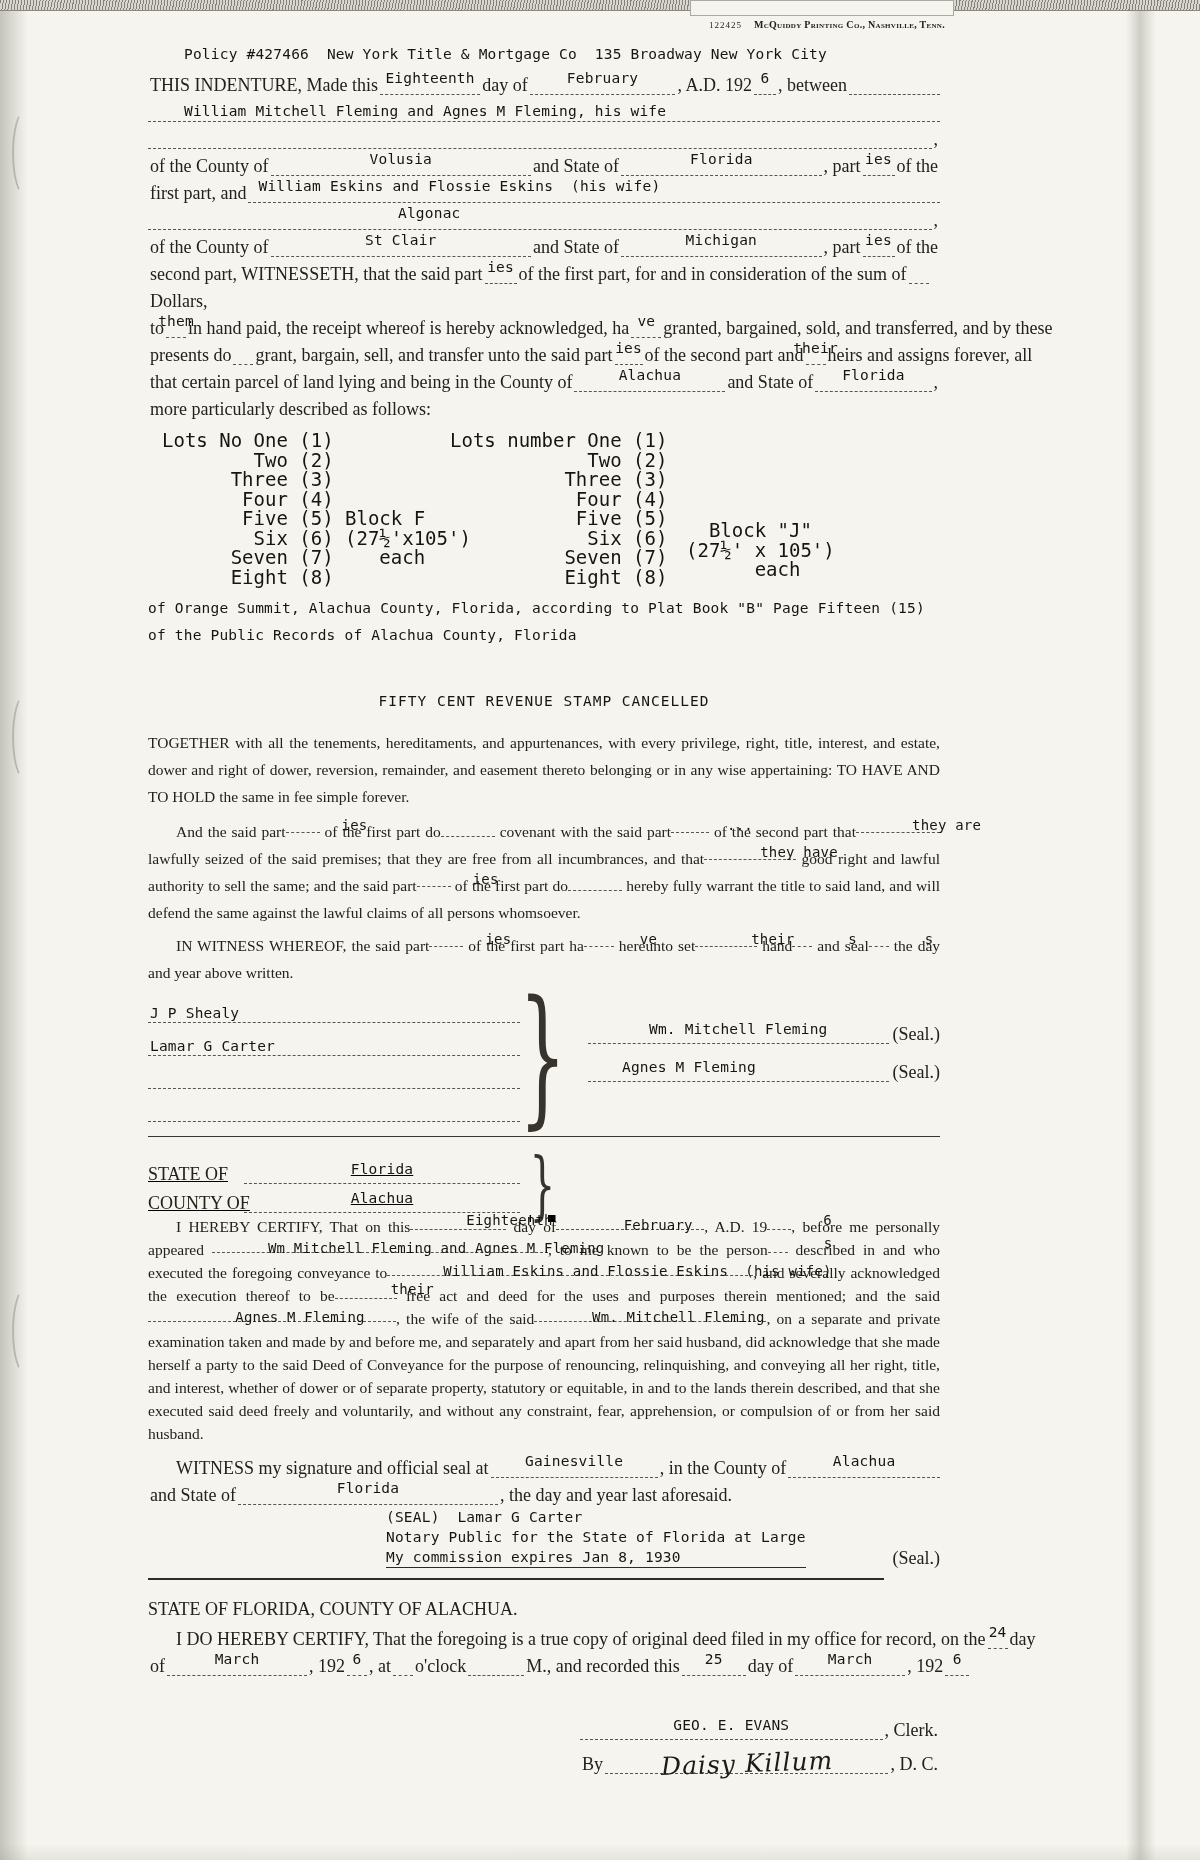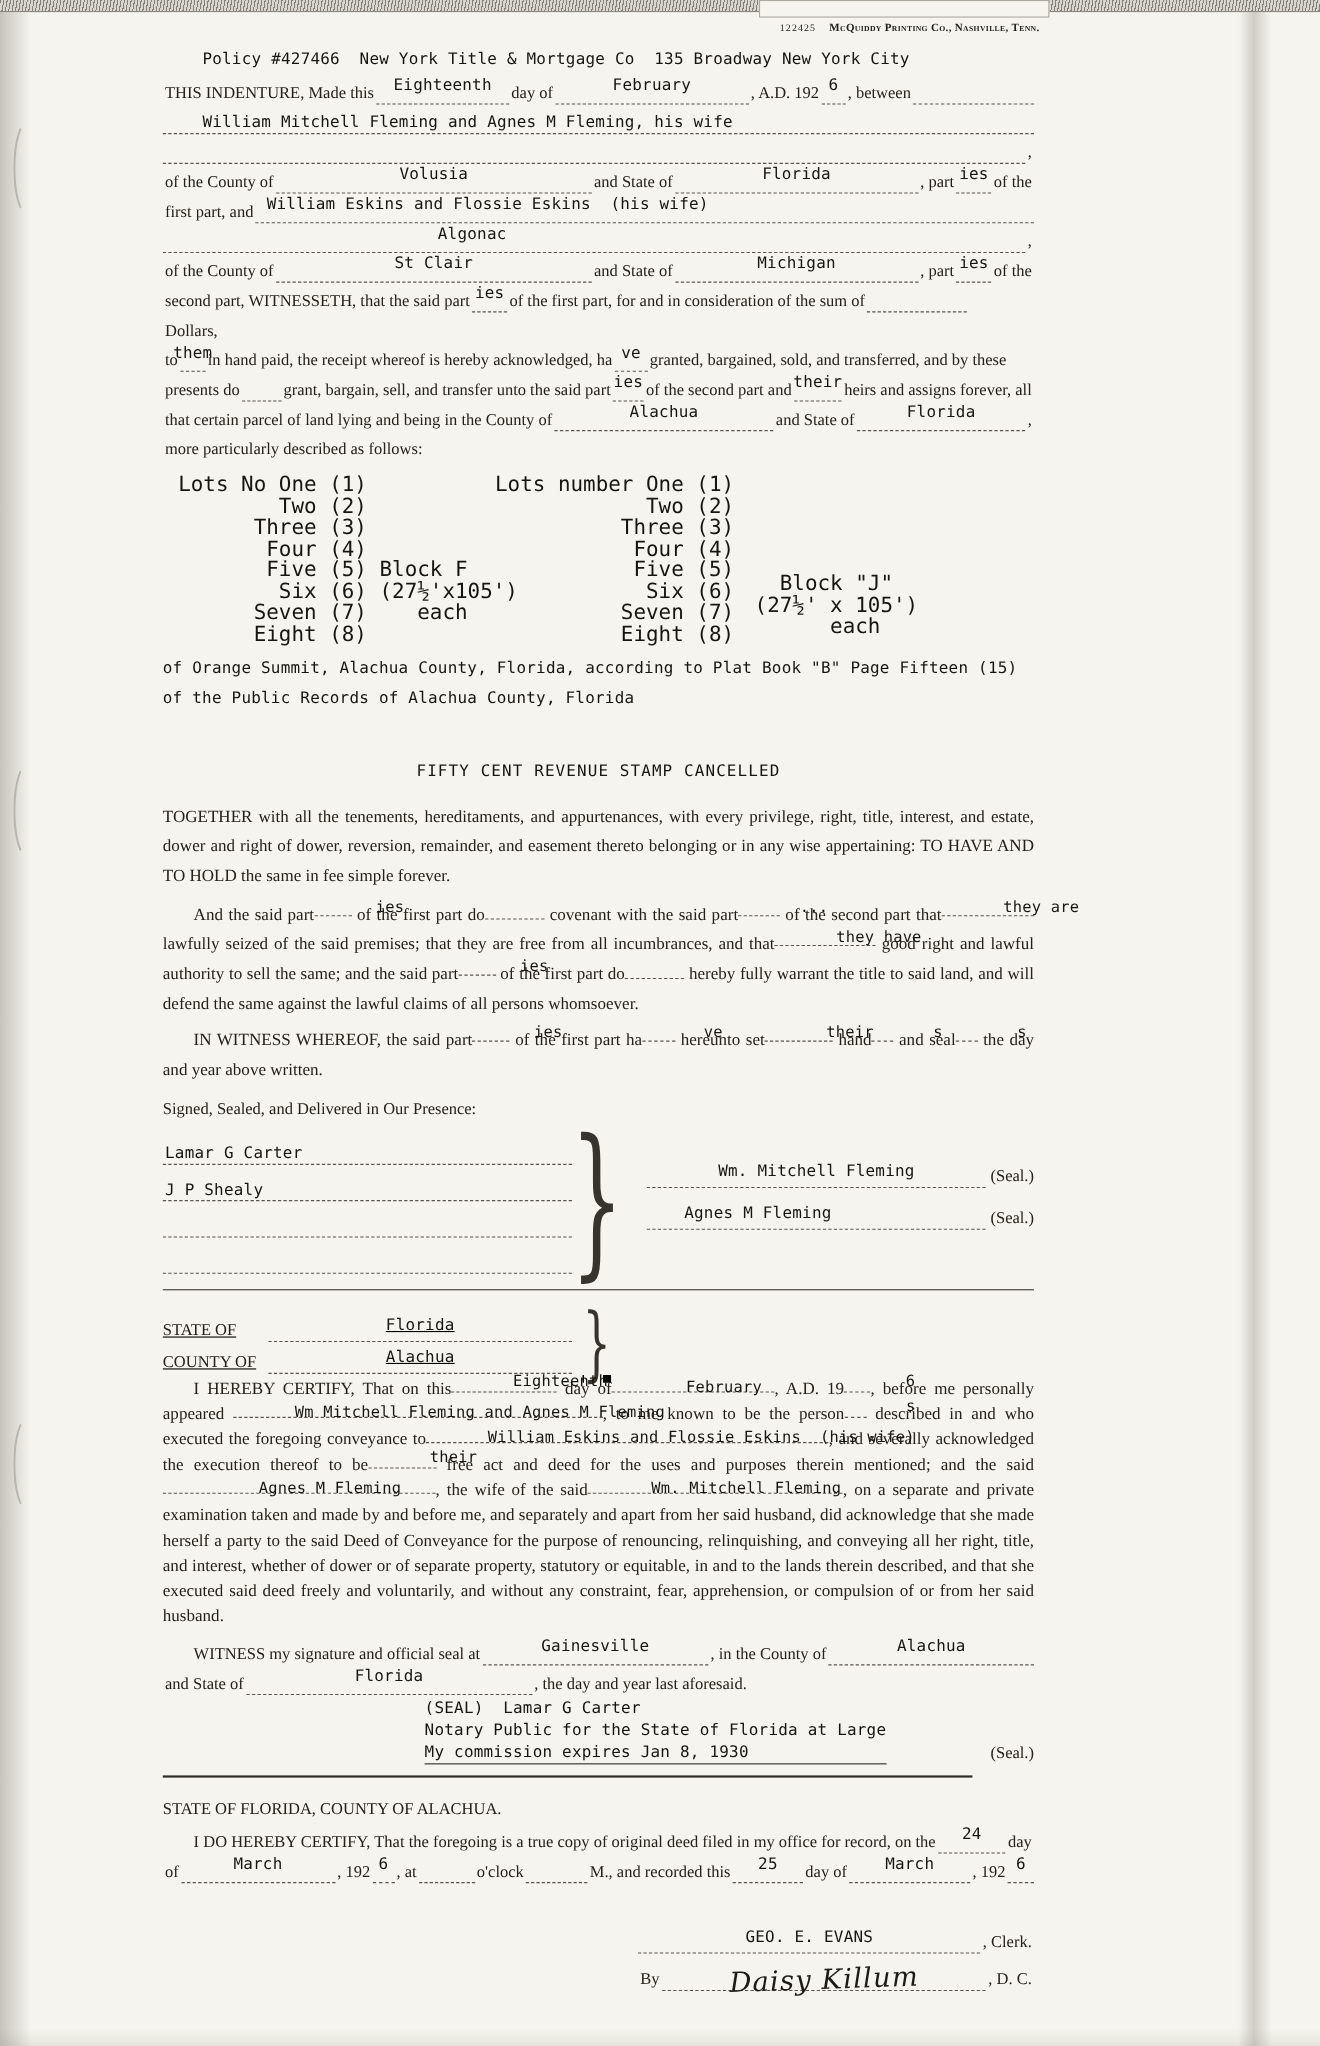--- a/index.html
+++ b/index.html
@@ -21,21 +21,21 @@
     font-variant:small-caps; white-space:pre; border:1px solid #aba9a0; }
   .pc-num{ font-size:9px; margin-right:12px; letter-spacing:1px; }
   .pc-name{ font-weight:bold; letter-spacing:.3px; }
   .edge-mark{ position:absolute; left:12px; width:26px; height:86px;
     border:2px solid transparent; border-left-color:#b9b7ad; border-radius:50%; }
   .m1{ top:110px; } .m2{ top:694px; } .m3{ top:1288px; }
 
   .content{ position:absolute; left:148px; top:20px; width:792px; }
 
   .t{ font-family:"DejaVu Sans Mono", monospace; font-size:14.5px; color:#17150f; letter-spacing:.2px; white-space:pre; }
-  .p{ font-size:15px; color:#24211a; }
+  .p{ font-size:18px; color:#24211a; }
   .policy{ margin-left:36px; margin-bottom:6px;margin-top:26px; }
 
   .fl{ display:flex; align-items:flex-end; height:27px; }
   .fl .p{ line-height:20px; white-space:pre; padding:0 2px; }
   .fl .t{ line-height:19px; }
   .fill{ flex:1 1 auto; border-bottom:1.4px dashed #59554c; display:flex; align-items:flex-end; justify-content:center; min-width:20px; }
   .fill .t{ margin-bottom:0px; }
   .fill.r .t{ margin-bottom:6px; }
   .fill.left{ justify-content:flex-start; }
   .sp{ flex:1 1 auto; }
@@ -265,28 +265,27 @@
 
     <div class="para ind" style="margin-top:6px">
       <span>IN WITNESS WHEREOF, the said part</span><span class="bk r" style="width:34px"><span class="t">ies</span></span>
       <span>of the first part ha</span><span class="bk r" style="width:30px"><span class="t">ve</span></span>
       <span>hereunto set</span><span class="bk r" style="width:62px"><span class="t">their</span></span>
       <span>hand</span><span class="bk r" style="width:20px"><span class="t">s</span></span>
       <span>and seal</span><span class="bk r" style="width:20px"><span class="t">s</span></span>
       <span>the day and year above written.</span>
     </div>
 
-    <div class="p presence">Signed, Sealed, and Delivered in Our Presence:</div>
     <div class="sigrow">
       <div class="sigleft">
         <div class="sigline">
-            <span class="t">Lamar G Carter</span>
+            <span class="t">J P Shealy</span>
           </div>
         <div class="sigline">
-            <span class="t">J P Shealy</span>
+            <span class="t">Lamar G Carter</span>
           </div>
         <div class="sigline"></div>
         <div class="sigline"></div>
       </div>
       <div class="bracecol">
           <span class="brace big">}</span>
         </div>
       <div class="sigright">
         <div class="sealline">
           <span class="fill r">

